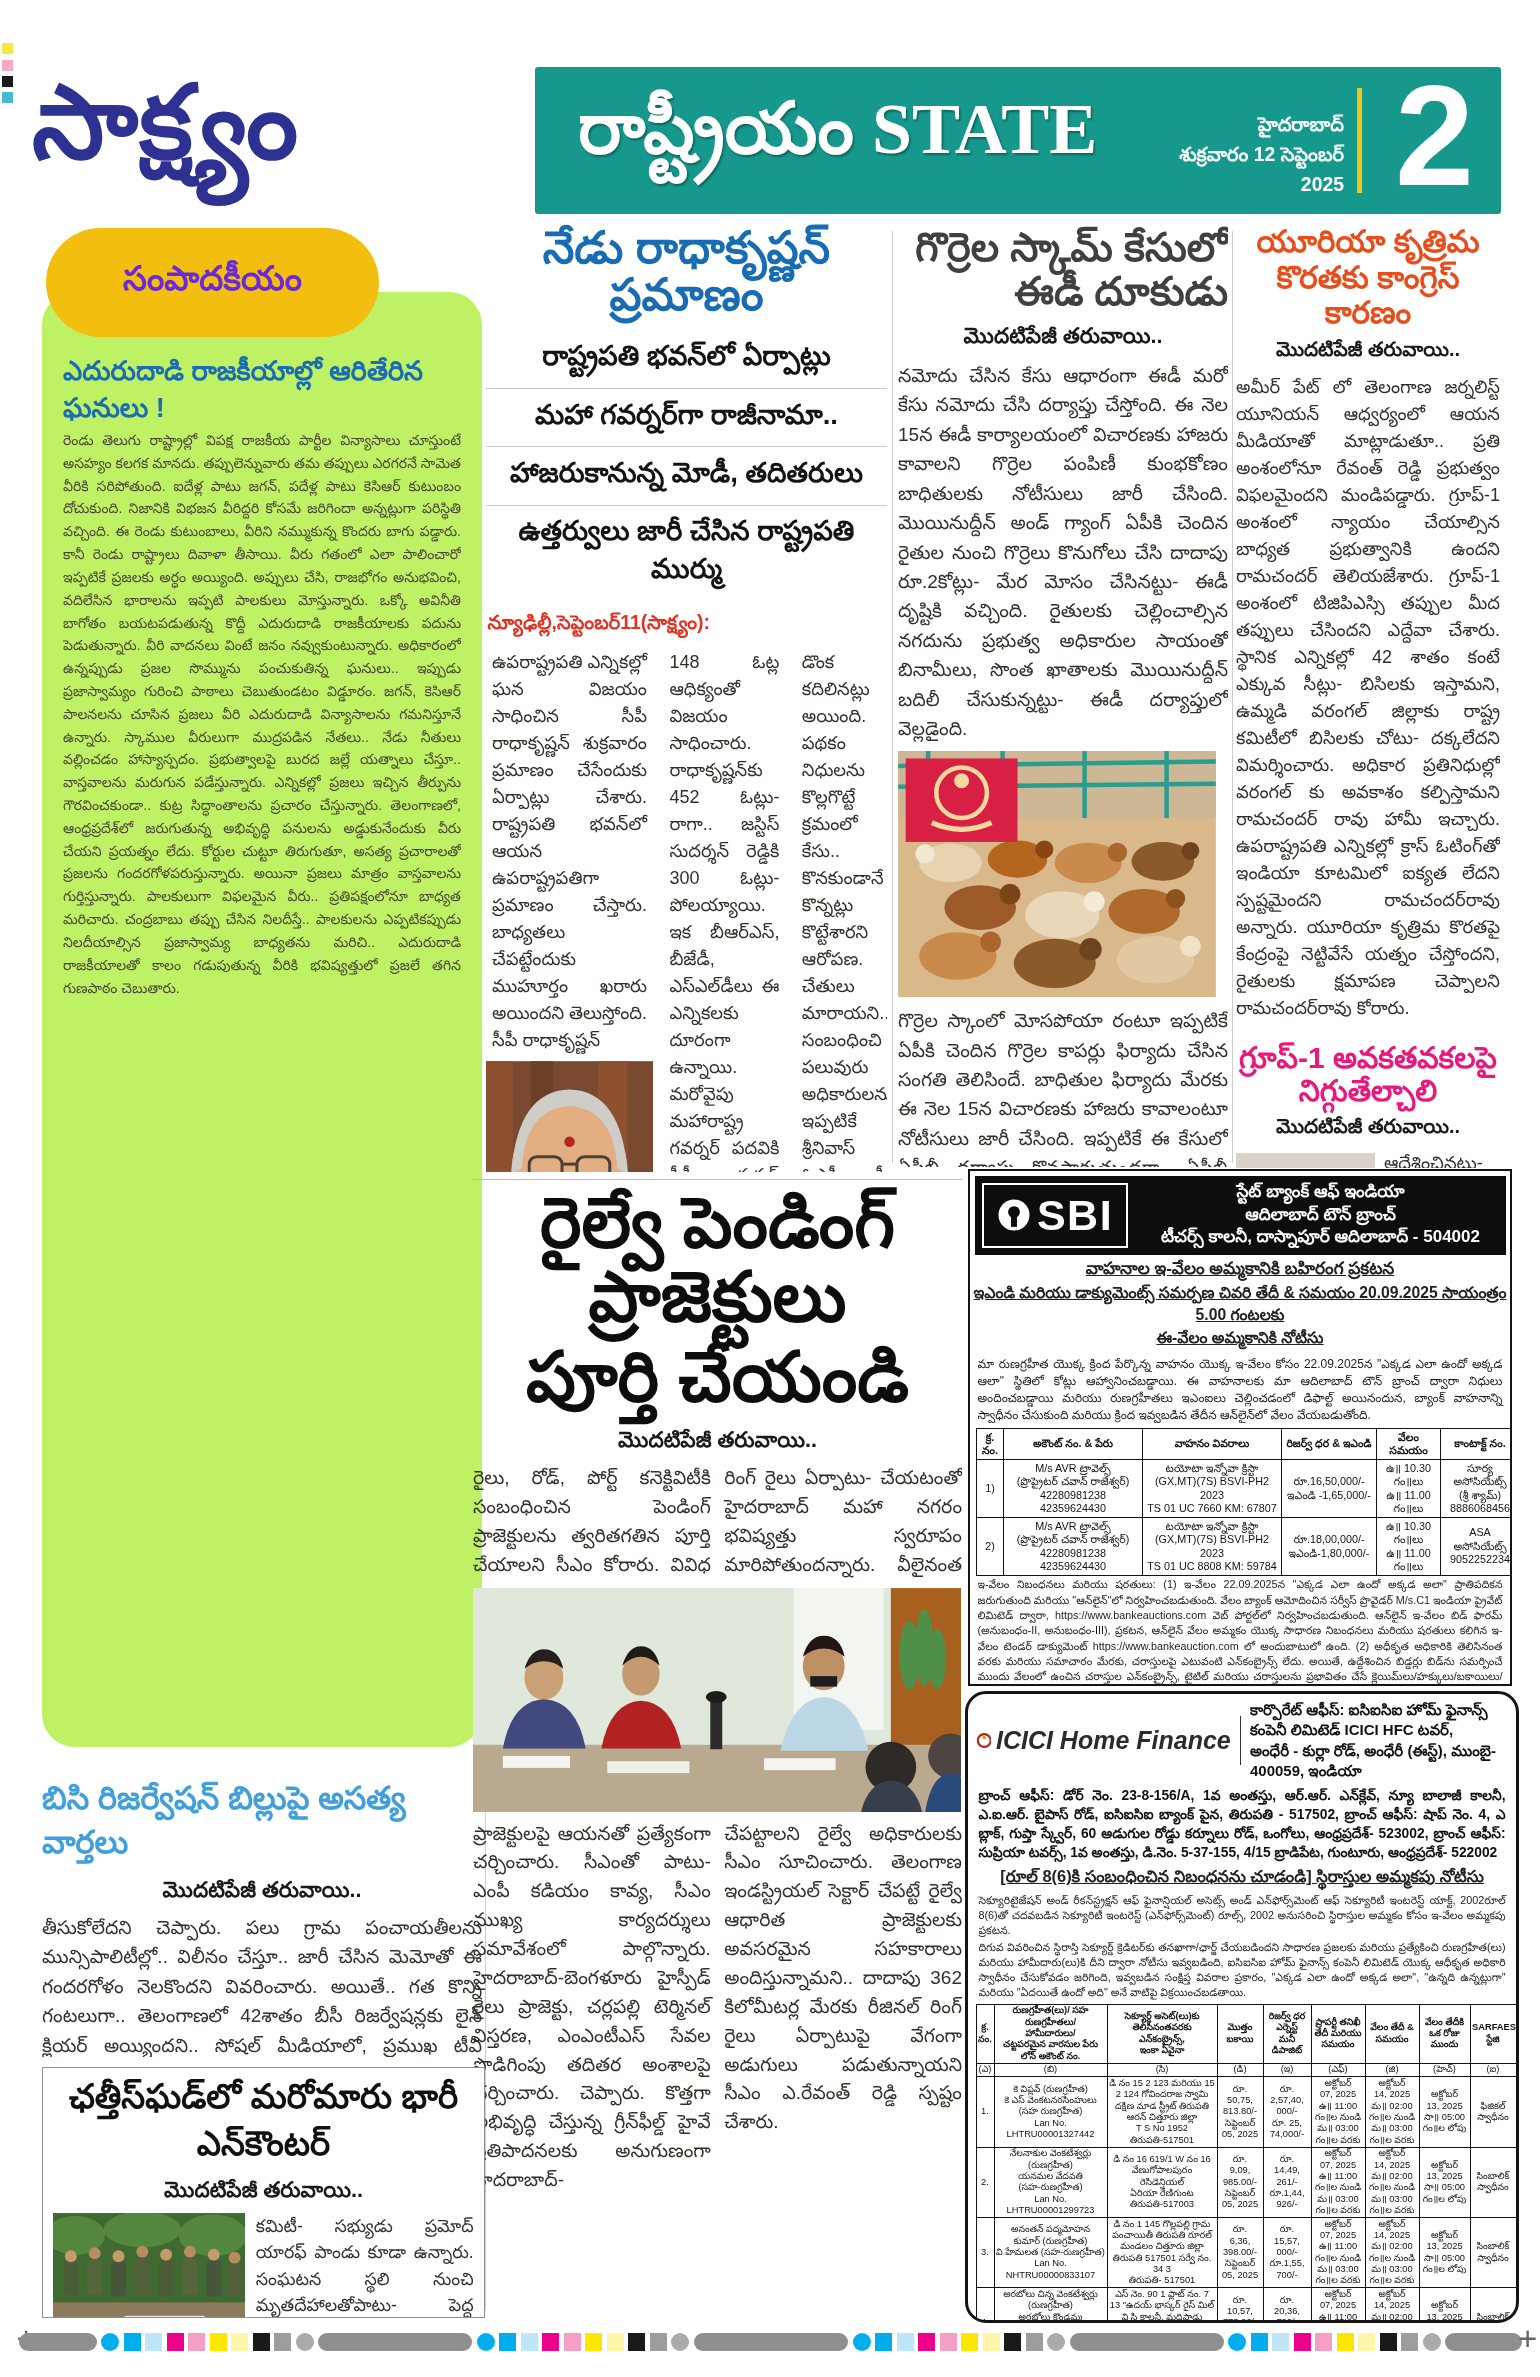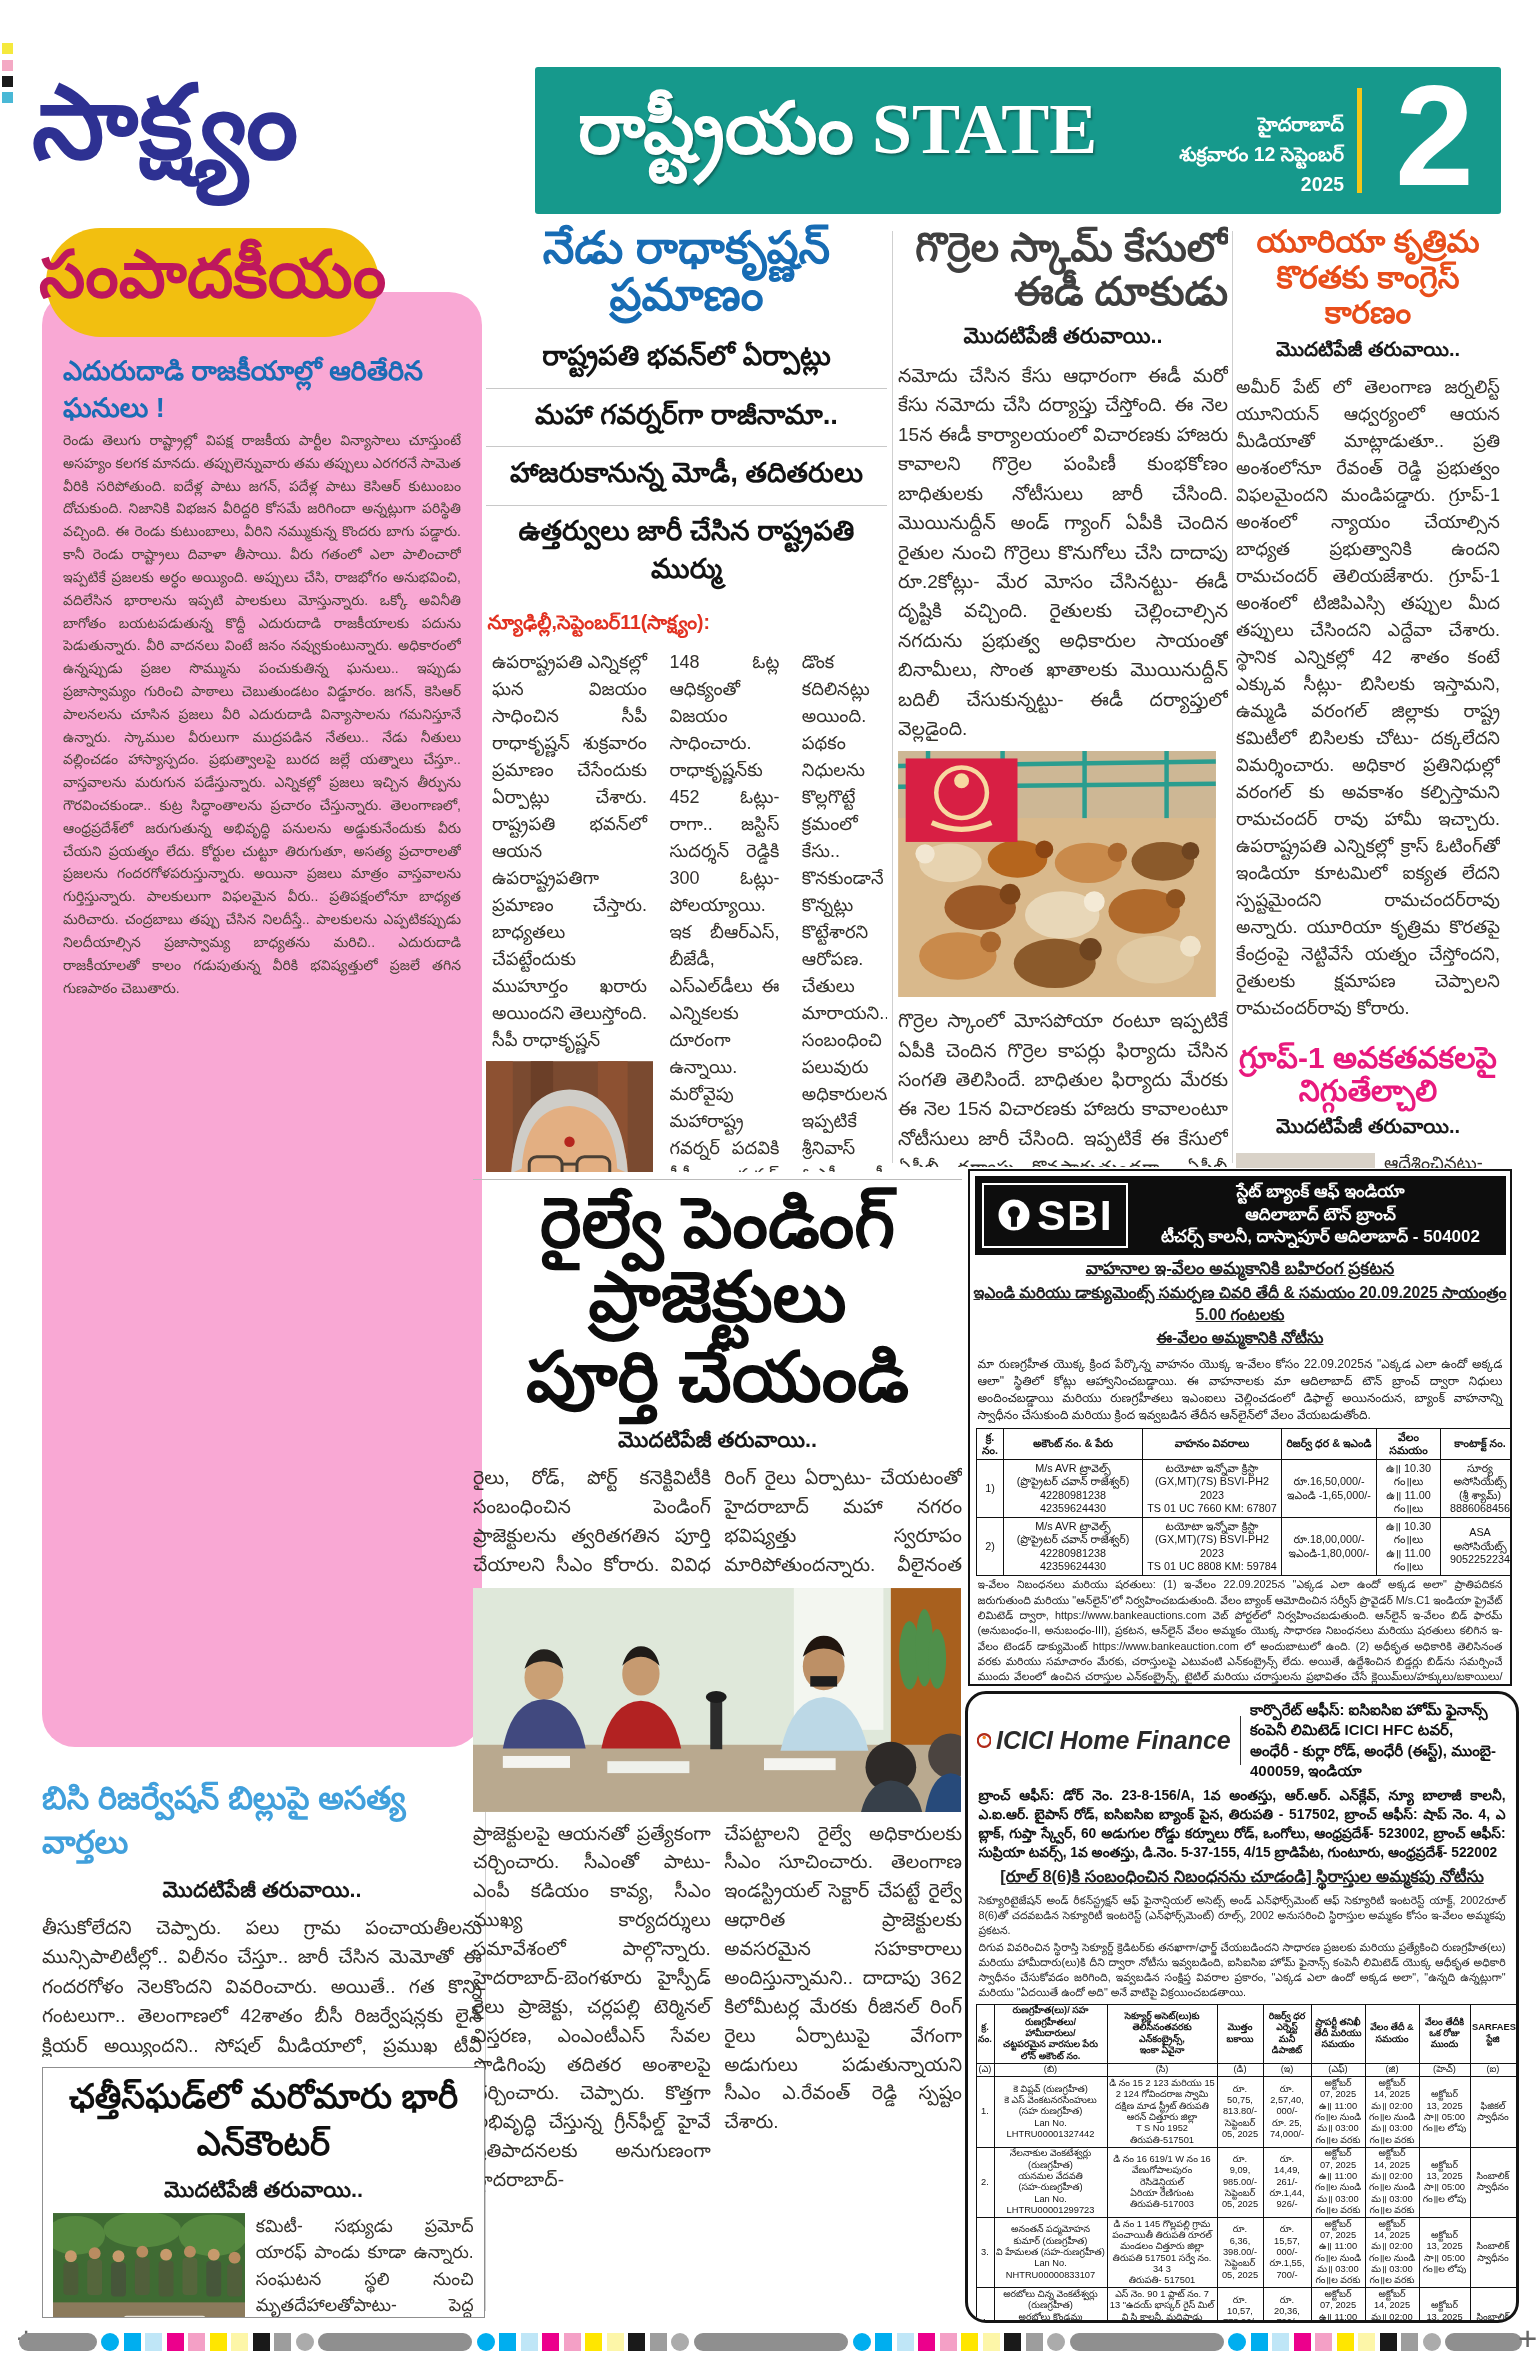--- a/index.html
+++ b/index.html
@@ -16,23 +16,23 @@
   .banner{left:535px;top:67px;width:966px;height:147px;background:#16998c;border-radius:3px;}
   .banner-title{position:absolute;left:43px;top:21px;font-family:"Liberation Serif","DejaVu Serif",serif;
         font-size:72px;font-weight:700;color:#fff;text-shadow:1.5px 2.2px 2.2px rgba(0,0,0,.35);}
   .banner-meta{position:absolute;left:611px;top:42px;width:198px;text-align:right;color:#fff;
         font-size:19.4px;line-height:1.55;font-weight:700;}
   .banner-bar{position:absolute;left:822px;top:21px;width:4.5px;height:105px;background:#f5c518;}
   .banner-page{position:absolute;left:833px;top:-13.4px;width:133px;text-align:center;
         font-size:142px;font-weight:800;color:#fff;}
 
   
-  .edit-box{left:42px;top:292px;width:440px;height:1455px;background:#f9a8d4;border-radius:33px;overflow:hidden;}
+  .edit-box{left:42px;top:292px;width:440px;height:1455px;background:#bef264;border-radius:33px;overflow:hidden;}
   .edit-pill{left:46px;top:228px;width:333px;height:109px;background:#f2bf10;border-radius:55px;
-        display:flex;align-items:center;justify-content:center;font-size:66px;font-weight:800;color:#be185d;}
+        display:flex;align-items:center;justify-content:center;font-size:34px;font-weight:800;color:#6d28d9;}
   .edit-head{position:absolute;left:21px;top:64px;width:398px;font-size:27px;font-weight:800;color:#1b6cb5;}
   .edit-body{position:absolute;left:21px;top:113px;width:398px;height:1320px;font-size:14px;line-height:1.63;
         color:#4b4638;overflow:hidden;margin-top:24px;}
 
   
   .lead{left:486px;top:224px;width:401px;height:948px;overflow:hidden;}
   .lead-head{font-size:45px;font-weight:800;color:#176cb4;text-align:center;line-height:1.05;}
   .subheads{margin-top:12px;}
   .subhead{font-size:27.6px;font-weight:700;color:#141414;text-align:center;padding:9.7px 0;}
   .subhead + .subhead{border-top:0.7px solid #c8c8c8;}

